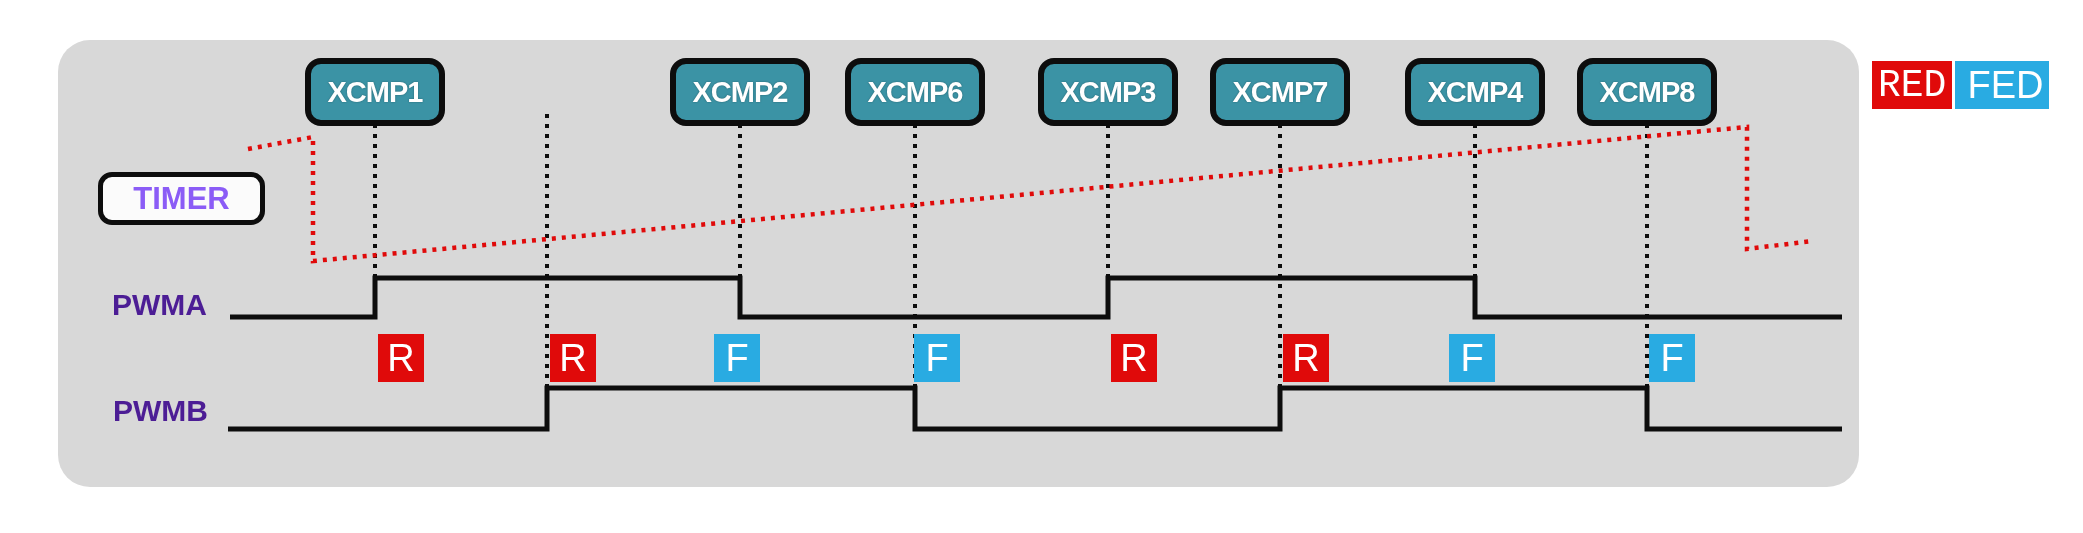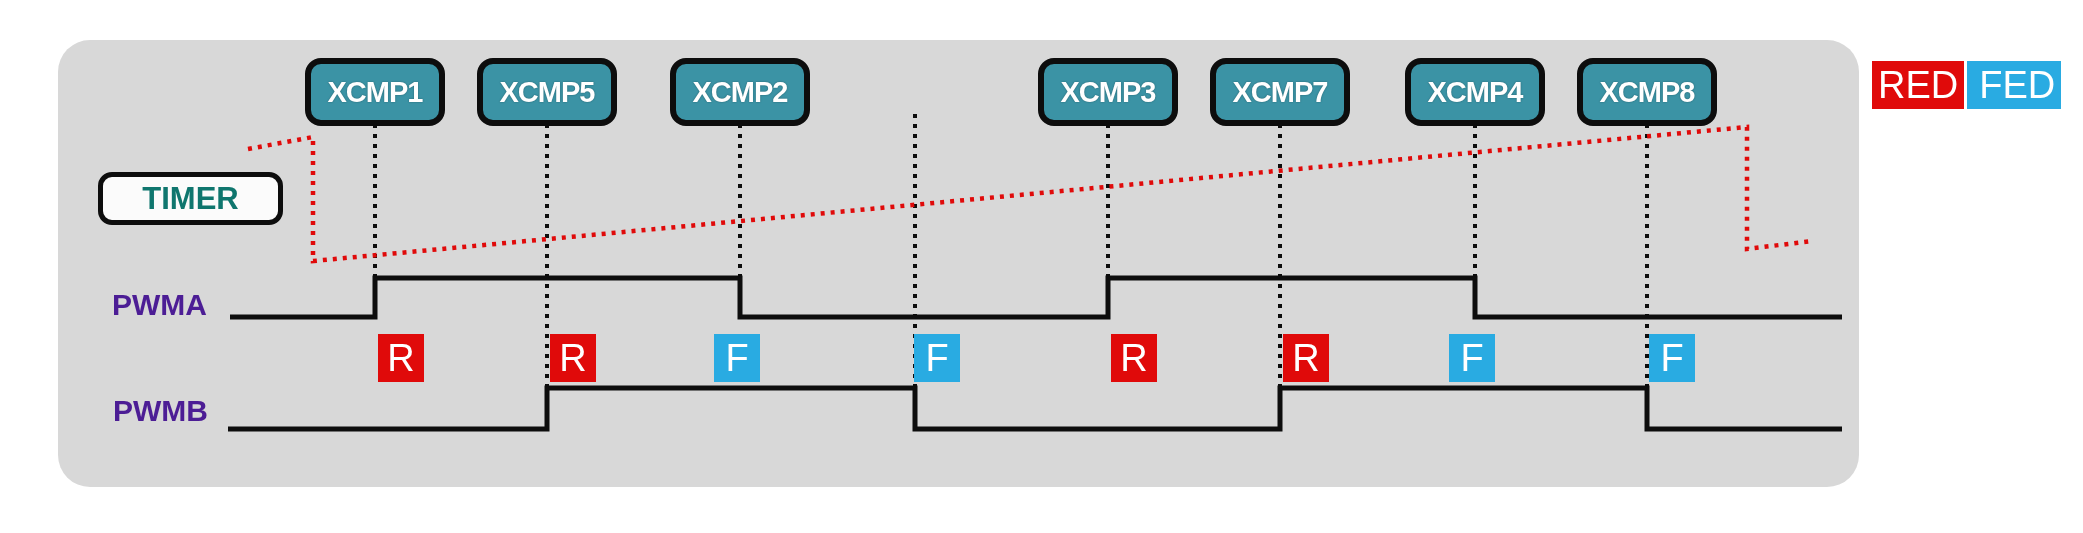--- a/index.html
+++ b/index.html
@@ -22,26 +22,26 @@
     box-sizing:border-box;
     background:#3b93a5;
     border:6px solid #0d0d0d;
     border-radius:16px;
     color:#ffffff;
     font-weight:bold;font-size:29px;letter-spacing:-1px;
     display:flex;align-items:center;justify-content:center;
     text-shadow:0 0 2px rgba(0,0,0,.35);
   }
   .timer-box{
-    position:absolute;left:98px;top:172px;width:185px;height:53px;
+    position:absolute;left:98px;top:172px;width:167px;height:53px;
     box-sizing:border-box;
     background:#fbfbfb;
     border:5px solid #0d0d0d;
     border-radius:14px;
-    color:#0f766e;font-weight:bold;font-size:31px;
+    color:#8b5cf6;font-weight:bold;font-size:31px;
     display:flex;align-items:center;justify-content:center;
   }
   .sig-label{
     position:absolute;
     color:#4c1d95;font-weight:bold;font-size:30px;
     line-height:33px;
   }
   .badge{
     position:absolute;top:334px;width:46px;height:48px;
     color:#ffffff;font-size:38px;font-weight:400;
@@ -52,21 +52,21 @@
   .badge.cyan{background:#29abe2;}
   .legend{
     position:absolute;left:1872px;top:61px;height:48px;
     display:flex;gap:3px;
   }
   .legend-item{
     height:48px;padding:0 6px;
     color:#ffffff;font-size:38px;font-weight:400;
     display:flex;align-items:center;justify-content:center;
   }
-  .legend-item.red{background:#e00a0a;}
+  .legend-item.red{background:#e00a0a;font-family:Liberation Mono, monospace;}
   .legend-item.cyan{background:#29abe2;padding-left:12px;}
   svg line.event{stroke:#0d0d0d;stroke-width:4;stroke-dasharray:4 6;}
   svg .wave{stroke:#0d0d0d;stroke-width:5;fill:none;stroke-linejoin:miter;}
   svg .ramp{stroke:#e00a0a;stroke-width:4.5;fill:none;stroke-dasharray:4 6;}
 </style>
 </head>
 <body>
 
 <div class="canvas">
 
@@ -84,22 +84,22 @@
     <line class="event" x1="1647" y1="114" x2="1647" y2="429"></line>
 
     <polyline class="ramp" points="248,149 313,137 313,261 1747,127 1747,249 1812,241"></polyline>
 
     <path class="wave" d="M230,317 H375 V278 H740 V317 H1108 V278 H1475 V317 H1842"></path>
 
     <path class="wave" d="M228,429 H547 V388 H915 V429 H1280 V388 H1647 V429 H1842"></path>
   </svg>
 
   <div class="xcmp-box" style="left:305px">XCMP1</div>
-  <div class="xcmp-box" style="left:477px">XCMP5</div>
   <div class="xcmp-box" style="left:670px">XCMP2</div>
+  <div class="xcmp-box" style="left:845px">XCMP6</div>
   <div class="xcmp-box" style="left:1038px">XCMP3</div>
   <div class="xcmp-box" style="left:1210px">XCMP7</div>
   <div class="xcmp-box" style="left:1405px">XCMP4</div>
   <div class="xcmp-box" style="left:1577px">XCMP8</div>
 
   <div class="timer-box">TIMER</div>
 
   <div class="sig-label" style="left:112px;top:288px">PWMA</div>
   <div class="sig-label" style="left:113px;top:394px">PWMB</div>
 

